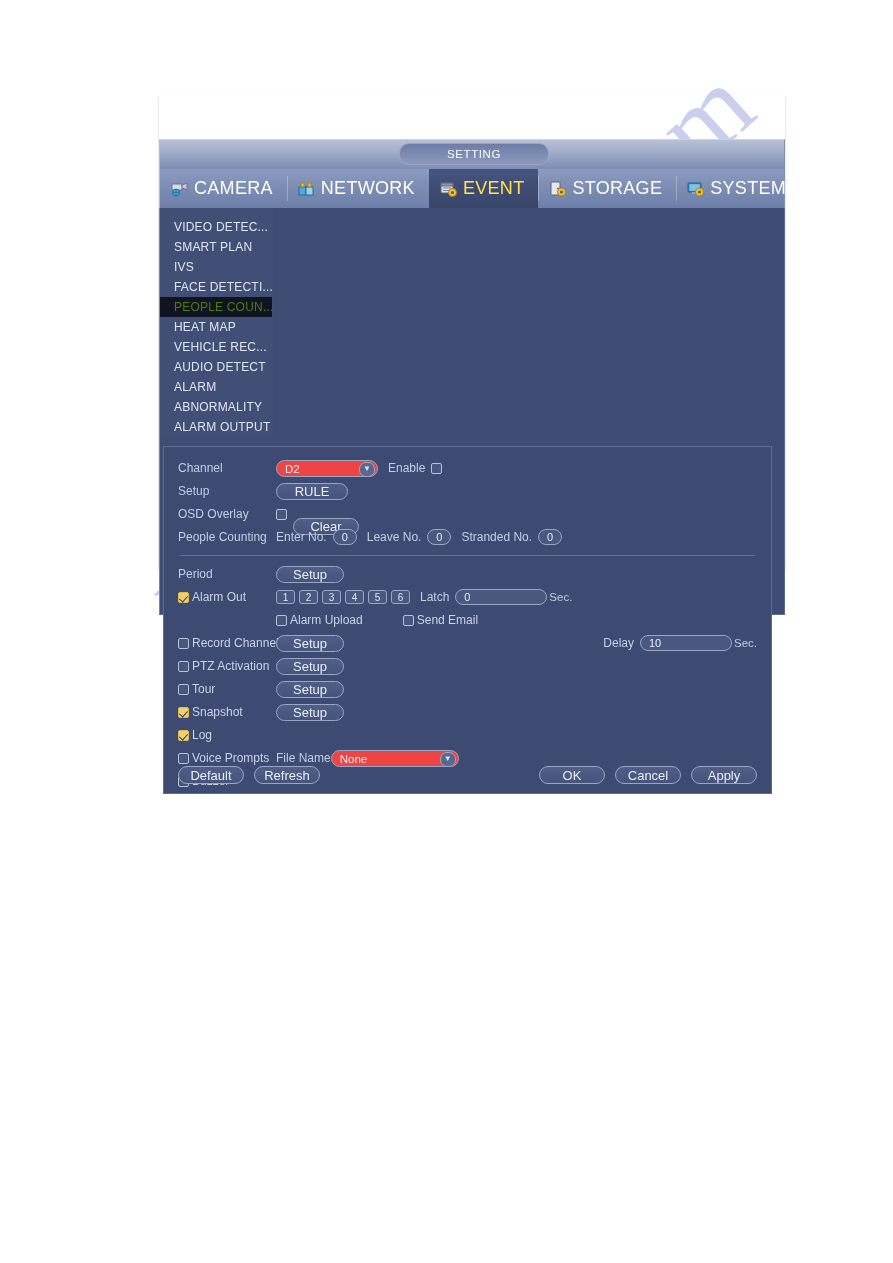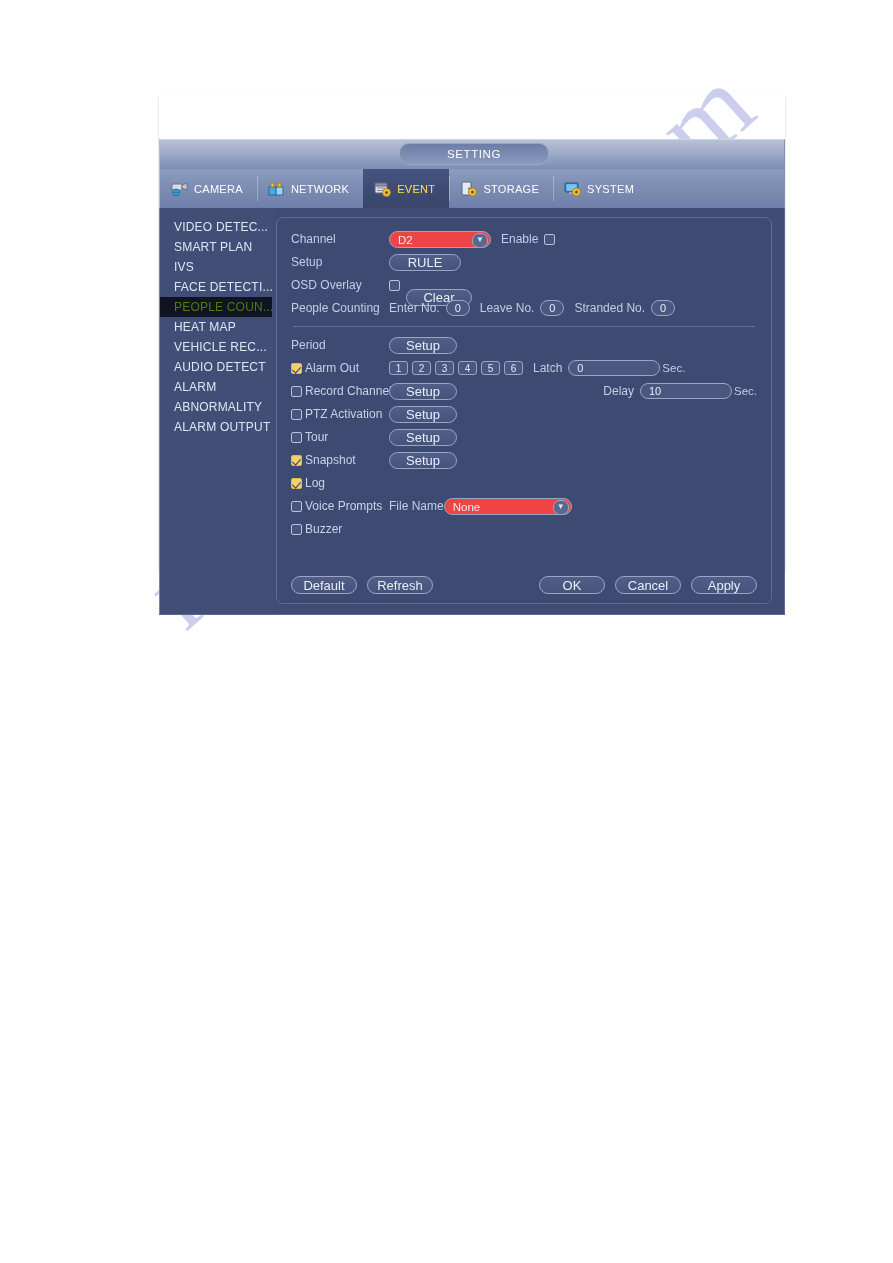--- a/index.html
+++ b/index.html
@@ -75,21 +75,21 @@
     border-right: 1px solid #8591b0;
     display: flex;
     align-items: stretch;
   }
   .tab {
     display: flex;
     align-items: center;
     gap: 5px;
     padding: 0 14px 0 10px;
     color: #ffffff;
-    font-size: 11px;
+    font-size: 18px;
     letter-spacing: .3px;
     position: relative;
     cursor: default;
   }
   .tab + .tab::before {
     content: "";
     position: absolute;
     left: 0; top: 7px; bottom: 7px;
     width: 1px;
     background: rgba(255,255,255,.28);
@@ -104,20 +104,21 @@
   
   .wbody {
     position: relative;
     height: 406px;
     background: #3f4d74;
     border-left: 1px solid #7685ab;
     border-right: 1px solid #5b6party;
     border-right: 1px solid #5d6a90;
     border-bottom: 1px solid #5d6a90;
     display: flex;
+    flex-direction: column;
   }
 
   
   .sidebar {
     width: 113px;
     flex: 0 0 113px;
     padding-top: 9px;
     background: #49578040;
   }
   .side-item {
@@ -136,21 +137,21 @@
     margin-right: 1px;
   }
 
   
   .content {
     position: relative;
     flex: 1 1 auto;
     margin: 9px 12px 10px 3px;
     background: #3d4b72;
     border: 1px solid #5c6c95;
-    border-radius: 7px;
+    border-radius: 0;
     padding: 10px 14px 0 14px;
     box-sizing: border-box;
   }
 
   .row {
     display: flex;
     align-items: center;
     height: 22px;
     margin-bottom: 1px;
     color: #c9d2e8;
@@ -448,20 +449,33 @@
           <span class="alarmnum">4</span>
           <span class="alarmnum">5</span>
           <span class="alarmnum">6</span>
           <span class="gap6"></span>
           <span class="lbl">Latch</span>
           <span class="gap6"></span>
           <span class="textbox">0</span>
           <span class="sec">Sec.</span>
         </div>
 
+        <div class="row">
+          <span class="lbl-w"></span>
+          <span class="chk-label">
+            <span class="chk"></span>
+            <span>Alarm Upload</span>
+          </span>
+          <span class="gap20"></span>
+            <span class="gap20"></span>
+          <span class="chk-label">
+            <span class="chk"></span>
+            <span>Send Email</span>
+          </span>
+        </div>
 
         <div class="row">
           <span class="chk-label lbl-w">
             <span class="chk"></span>
             <span>Record Channel</span>
           </span>
           <span class="btn setup">Setup</span>
           <span class="spacer" style="flex:1 1 auto"></span>
           <span class="lbl">Delay</span>
           <span class="gap6"></span>

